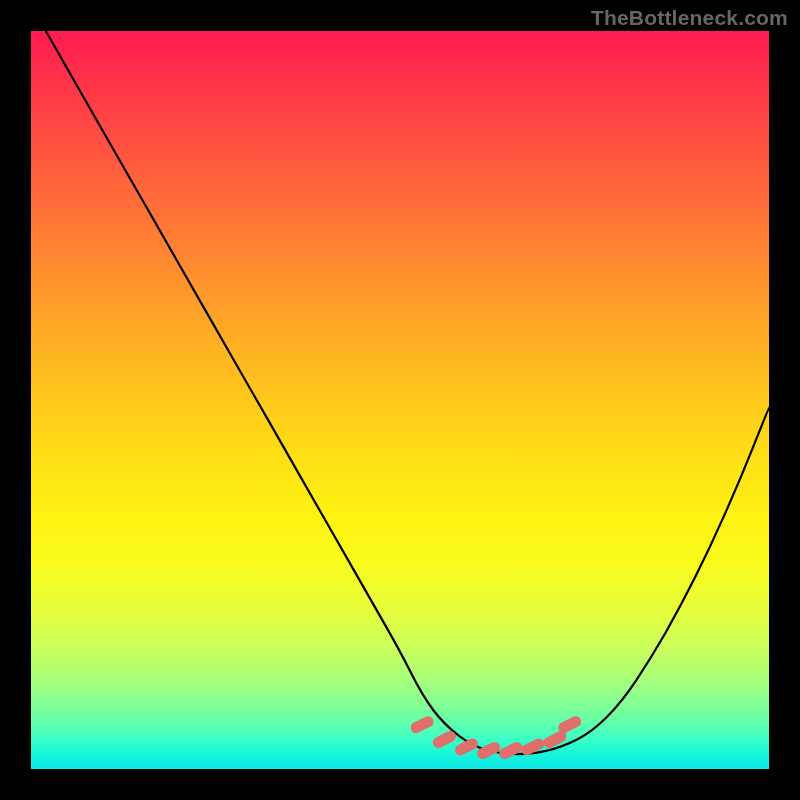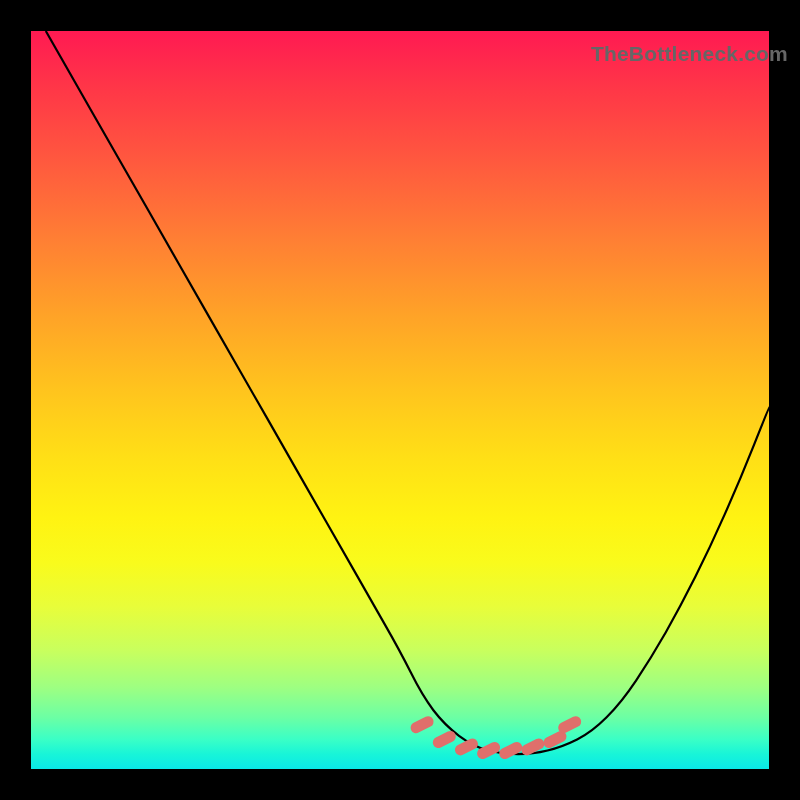--- a/index.html
+++ b/index.html
@@ -47,21 +47,20 @@
   }
   .watermark {
     position: absolute;
     top: 6px;
     right: 12px;
     color: #666;
     font-size: 21px;
     font-weight: 600;
     letter-spacing: 0.2px;
     user-select: none;
-    margin-top: 36px;
   }
   svg.curve {
     position: absolute;
     left: 0;
     top: 0;
     width: 738px;
     height: 738px;
     overflow: visible;
   }
 </style>

